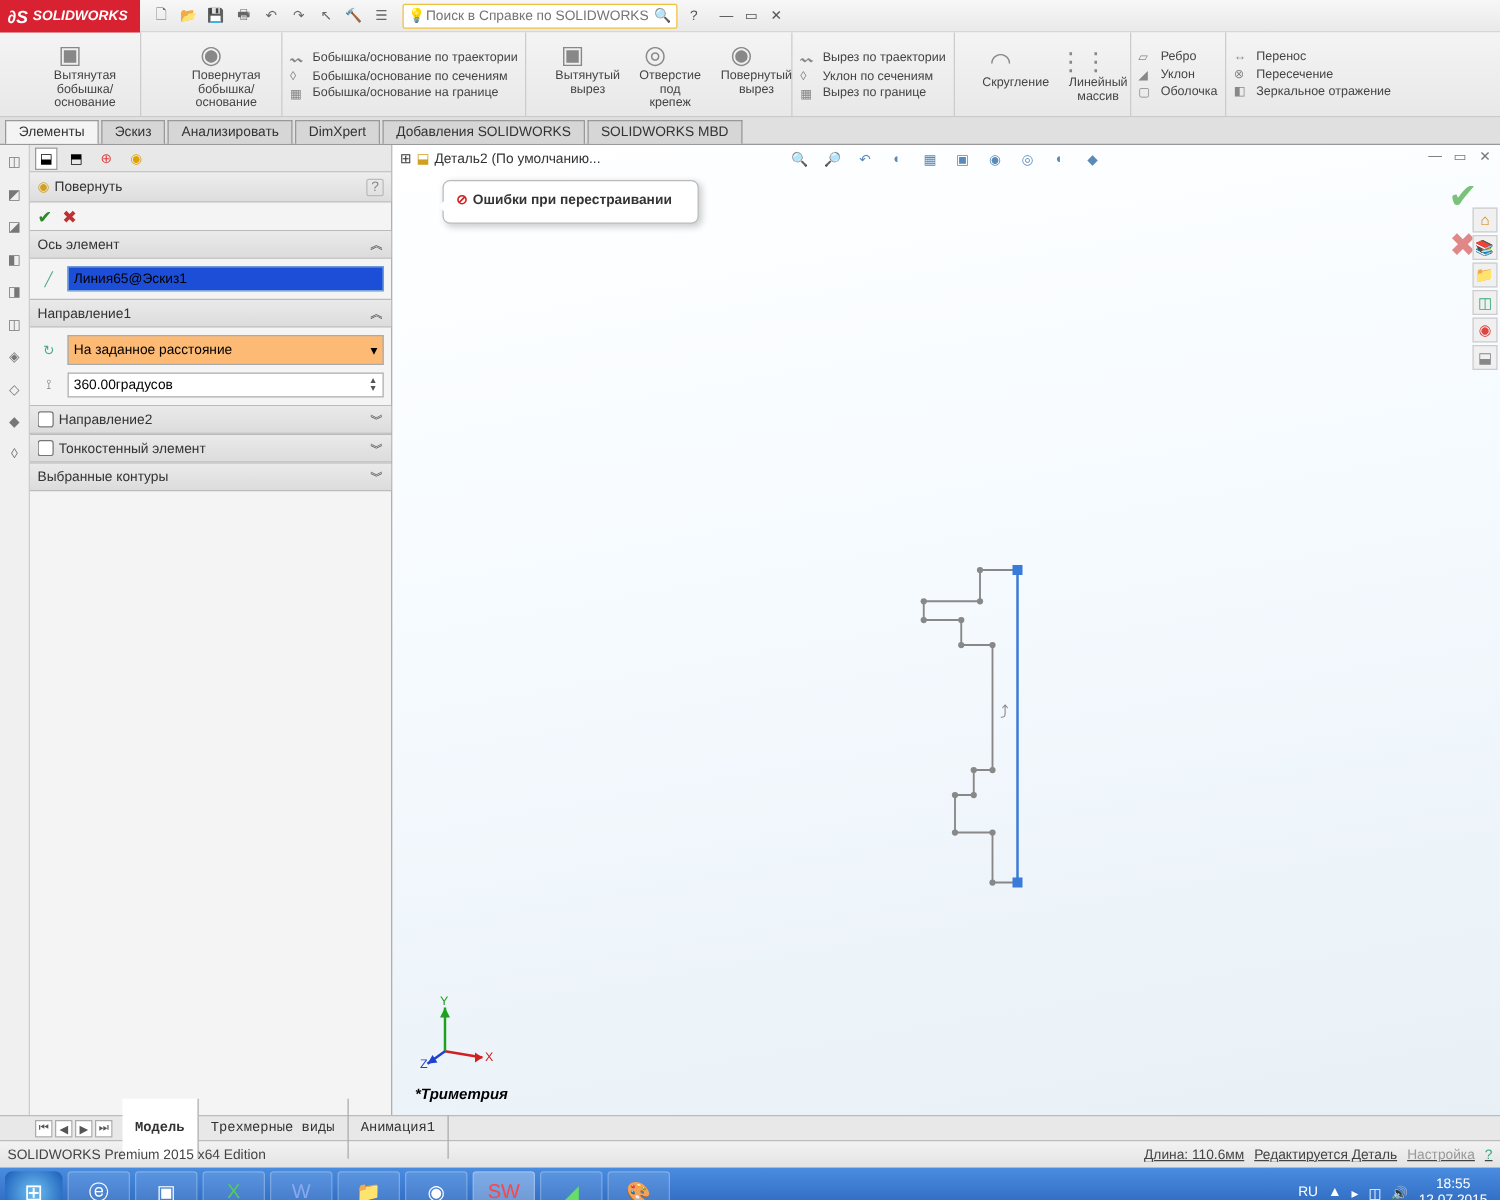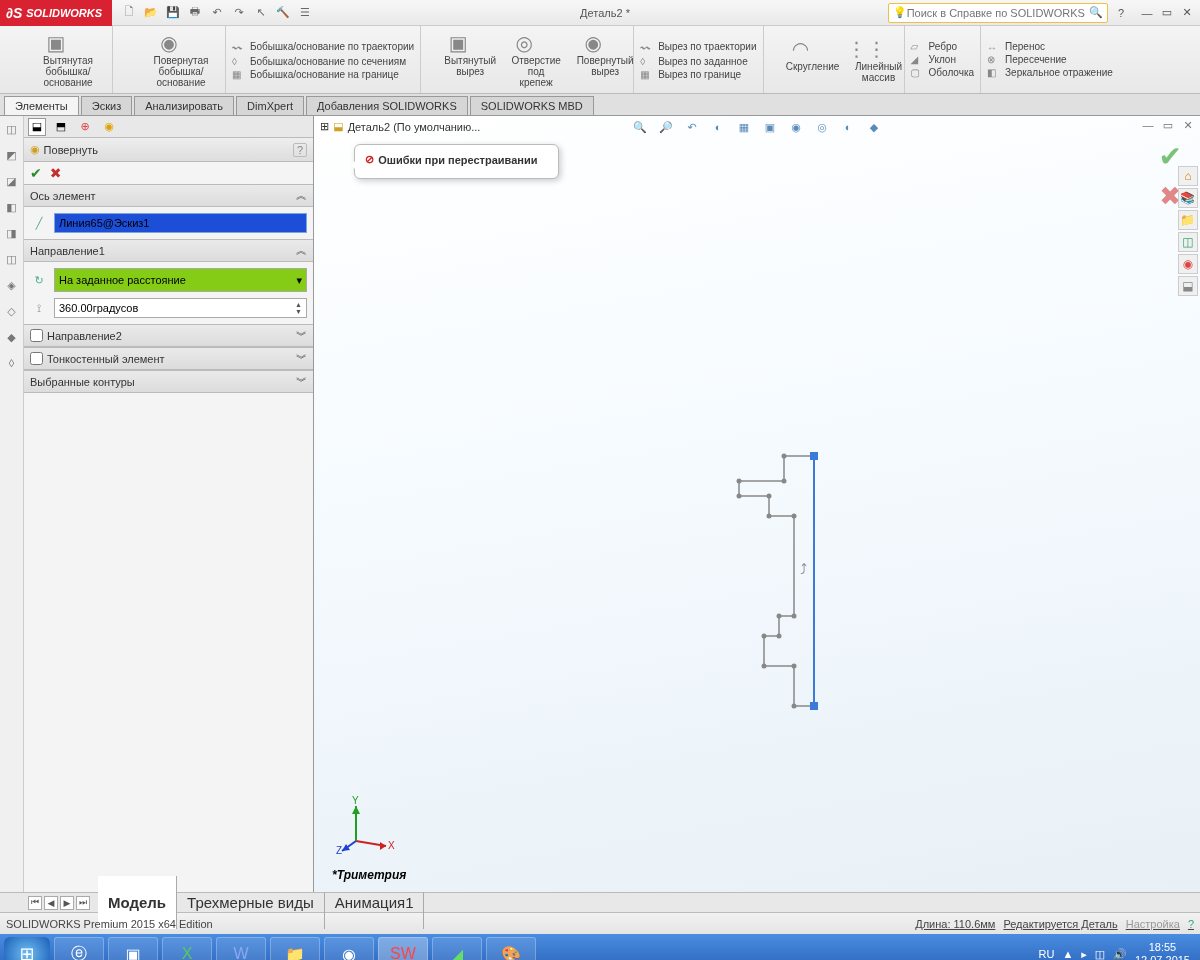--- a/index.html
+++ b/index.html
@@ -46,21 +46,21 @@
 .pm-okcancel { height: 22px; display: flex; align-items: center; padding: 0 6px; gap: 8px; }
 .pm-okcancel .ok { color: #2a8a2a; font-size: 14px; cursor: pointer; }
 .pm-okcancel .cancel { color: #c03030; font-size: 14px; cursor: pointer; }
 .pm-section { border-top: 1px solid #bbb; }
 .pm-sec-head { height: 22px; background: linear-gradient(#eaeaea,#dcdcdc); border-bottom: 1px solid #bbb; display: flex; align-items: center; padding: 0 6px; font-size: 11px; color: #333; cursor: pointer; }
 .pm-sec-head .chev { margin-left: auto; color: #555; }
 .pm-sec-body { padding: 6px; display: flex; flex-direction: column; gap: 6px; }
 .pm-row { display: flex; align-items: center; gap: 6px; }
 .pm-row .row-ico { width: 18px; height: 18px; display: inline-flex; align-items: center; justify-content: center; color: #5a8; }
 .pm-input { flex: 1; height: 20px; border: 1px solid #7aa7d8; background: #1d4ed8; padding: 0 4px; font-size: 11px; }
-.pm-select { flex: 1; height: 20px; border: 1px solid #aaa; background: #84cc16; padding: 11px 4px; font-size: 11px; display: flex; align-items: center; justify-content: space-between; cursor: pointer; }
+.pm-select { flex: 1; height: 20px; border: 1px solid #aaa; background: #fdba74; padding: 11px 4px; font-size: 11px; display: flex; align-items: center; justify-content: space-between; cursor: pointer; }
 .pm-spin { flex: 1; height: 20px; border: 1px solid #aaa; background: #fff; padding: 0 4px; font-size: 11px; display: flex; align-items: center; }
 .pm-spin .spinbtns { margin-left: auto; display: flex; flex-direction: column; font-size: 7px; color: #555; }
 
 
 .gfx { flex: 1; position: relative; background: linear-gradient(170deg,#fff 0%, #f6fbff 40%, #e8f0f6 100%); }
 .top-crumb { position: absolute; top: 4px; left: 6px; font-size: 11px; color: #333; display: flex; align-items: center; gap: 4px; }
 .view-toolbar { position: absolute; top: 0; left: 50%; transform: translateX(-50%); height: 22px; display: flex; align-items: center; gap: 8px; padding: 0 6px; }
 .view-toolbar span { width: 18px; height: 18px; display: inline-flex; align-items: center; justify-content: center; color: #5a8ab8; cursor: pointer; }
 .top-right { position: absolute; top: 2px; right: 4px; display: flex; gap: 4px; }
 .top-right span { width: 16px; height: 14px; display: inline-flex; align-items: center; justify-content: center; color: #777; cursor: pointer; font-size: 11px; }
@@ -78,21 +78,21 @@
 .triad { position: absolute; bottom: 36px; left: 22px; width: 60px; height: 60px; }
 .view-label { position: absolute; bottom: 10px; left: 18px; font-size: 12px; font-style: italic; font-weight: bold; color: #000; }
 .view-label::before { content: "*"; }
 
 .sketch-svg { position: absolute; top: 330px; left: 400px; }
 
 
 .model-tabs { height: 20px; background: #e8e8e8; border-top: 1px solid #bbb; display: flex; align-items: center; padding-left: 28px; }
 .model-tabs .mt-nav { display: flex; gap: 2px; margin-right: 8px; }
 .model-tabs .mt-nav span { width: 14px; height: 14px; border: 1px solid #aaa; background: #fff; display: inline-flex; align-items: center; justify-content: center; font-size: 9px; color: #555; cursor: pointer; }
-.mt-tab { padding: 18px 10px; font-size: 15px; border-right: 1px solid #aaa; cursor: pointer; color: #333; }
+.mt-tab { padding: 18px 10px; font-size: 11px; border-right: 1px solid #aaa; cursor: pointer; color: #333; font-family: Liberation Mono, monospace; }
 .mt-tab.active { background: #fff; font-weight: bold; }
 
 
 .status { height: 22px; background: linear-gradient(#f2f2f2,#e4e4e4); border-top: 1px solid #bbb; display: flex; align-items: center; padding: 0 6px; font-size: 11px; color: #444; }
 .status .right { margin-left: auto; display: flex; gap: 8px; align-items: center; text-decoration: underline; }
 .status .dim { color: #999; }
 
 
 .taskbar { height: 40px; background: linear-gradient(#4a8de0,#2760b8); display: flex; align-items: center; padding: 0 4px; gap: 4px; }
 .taskbar .start { width: 46px; height: 34px; background: radial-gradient(circle at 50% 50%, #6fbef2, #1a5db8); border-radius: 6px; display: flex; align-items: center; justify-content: center; color: #fff; font-size: 18px; cursor: pointer; }
@@ -113,21 +113,20 @@
     <span>🗋</span>
     <span>📂</span>
     <span>💾</span>
     <span>🖶</span>
     <span>↶</span>
     <span>↷</span>
     <span>↖</span>
     <span>🔨</span>
     <span>☰</span>
   </div>
-  <div class="doc-title">Деталь2 *</div>
   <div class="search-box">
     <span style="color:#e0a000">💡</span>
     <input placeholder="Поиск в Справке по SOLIDWORKS" style="">
     <span style="color:#5a8ab8">🔍</span>
   </div>
   <div class="win-controls">
     <span>?</span>
   </div>
   <div class="win-controls">
     <span>—</span>
@@ -182,21 +181,21 @@
     </div>
   </div>
   <div class="ribbon-group">
     <div class="rg-list">
       <div class="rg-item">
           <span class="ico">〰</span>
           <span>Вырез по траектории</span>
         </div>
       <div class="rg-item">
           <span class="ico">◊</span>
-          <span>Вырез по заданное</span>
+          <span>Уклон по сечениям</span>
         </div>
       <div class="rg-item">
           <span class="ico">▦</span>
           <span>Вырез по границе</span>
         </div>
     </div>
   </div>
   <div class="ribbon-group">
     <div style="display:flex;gap:4px">
       <div class="rg-big" style="width:62px">

